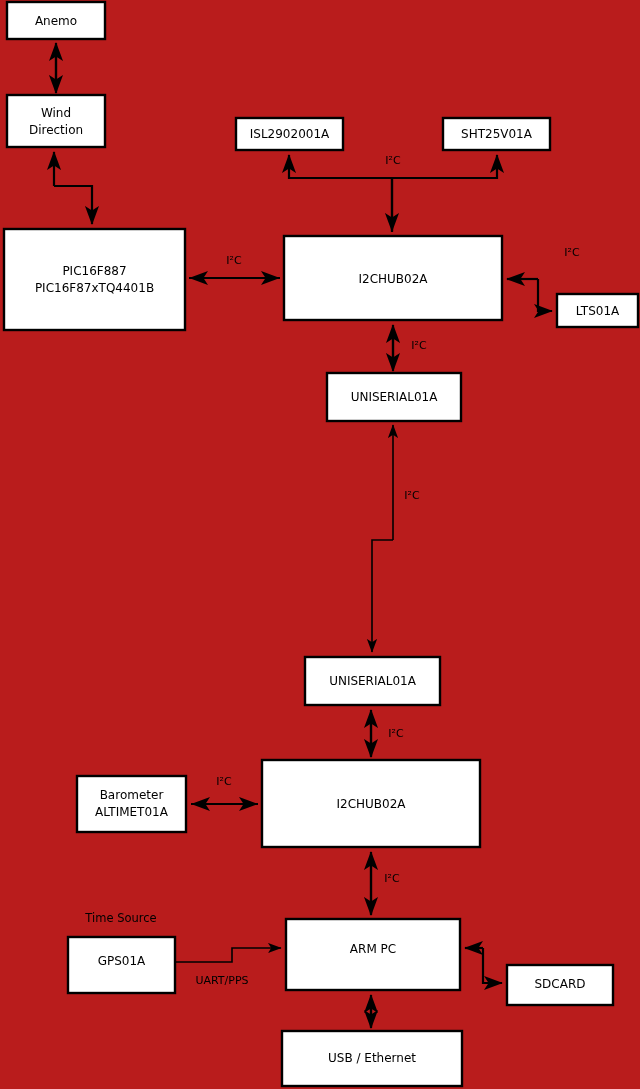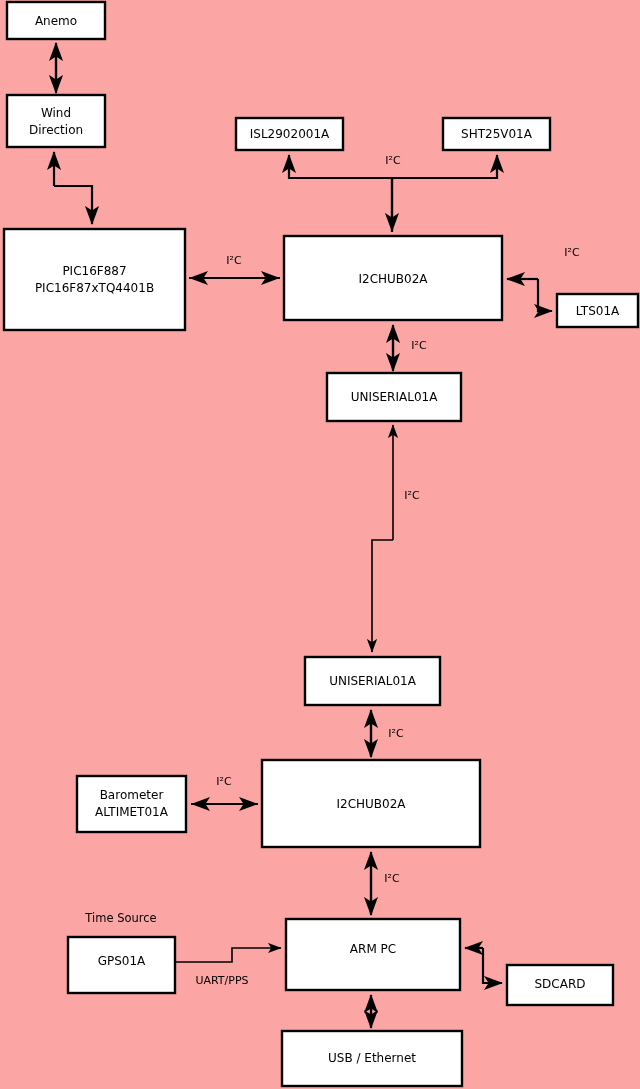--- a/index.html
+++ b/index.html
@@ -7,21 +7,21 @@
     padding: 0;
     background: #ffffff;
   }
   body {
     font-family: "DejaVu Sans", sans-serif;
   }
   #diagram-root {
     position: relative;
     width: 640px;
     height: 1089px;
-    background: #fca5a5;
+    background: #b91c1c;
     overflow: hidden;
   }
   svg.diagram-svg {
     position: absolute;
     left: 0;
     top: 0;
     width: 640px;
     height: 1089px;
   }
   .node-box {

